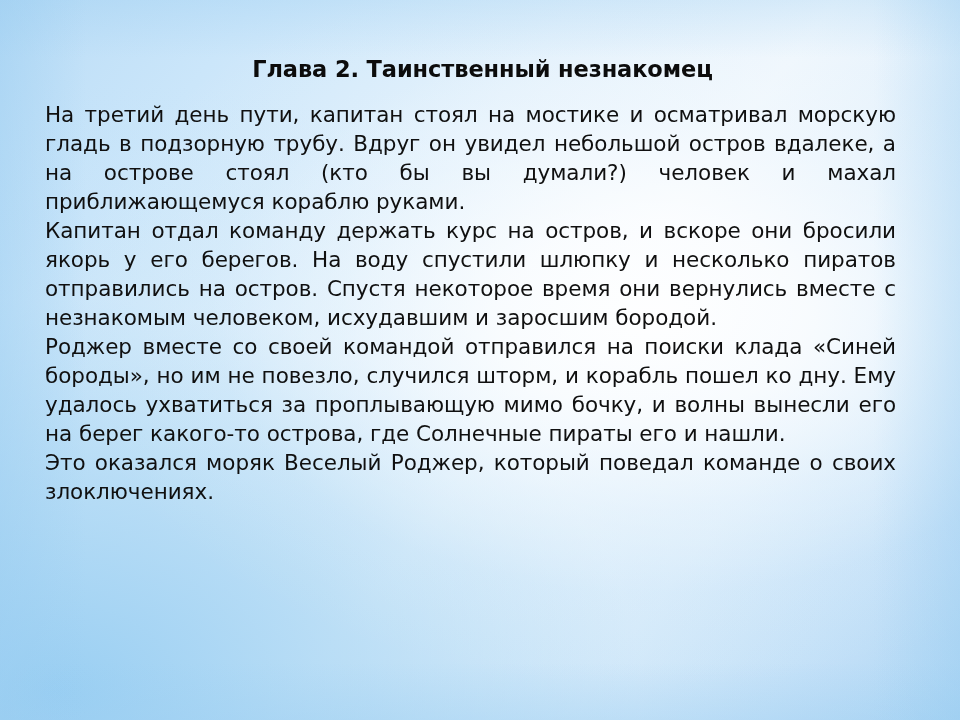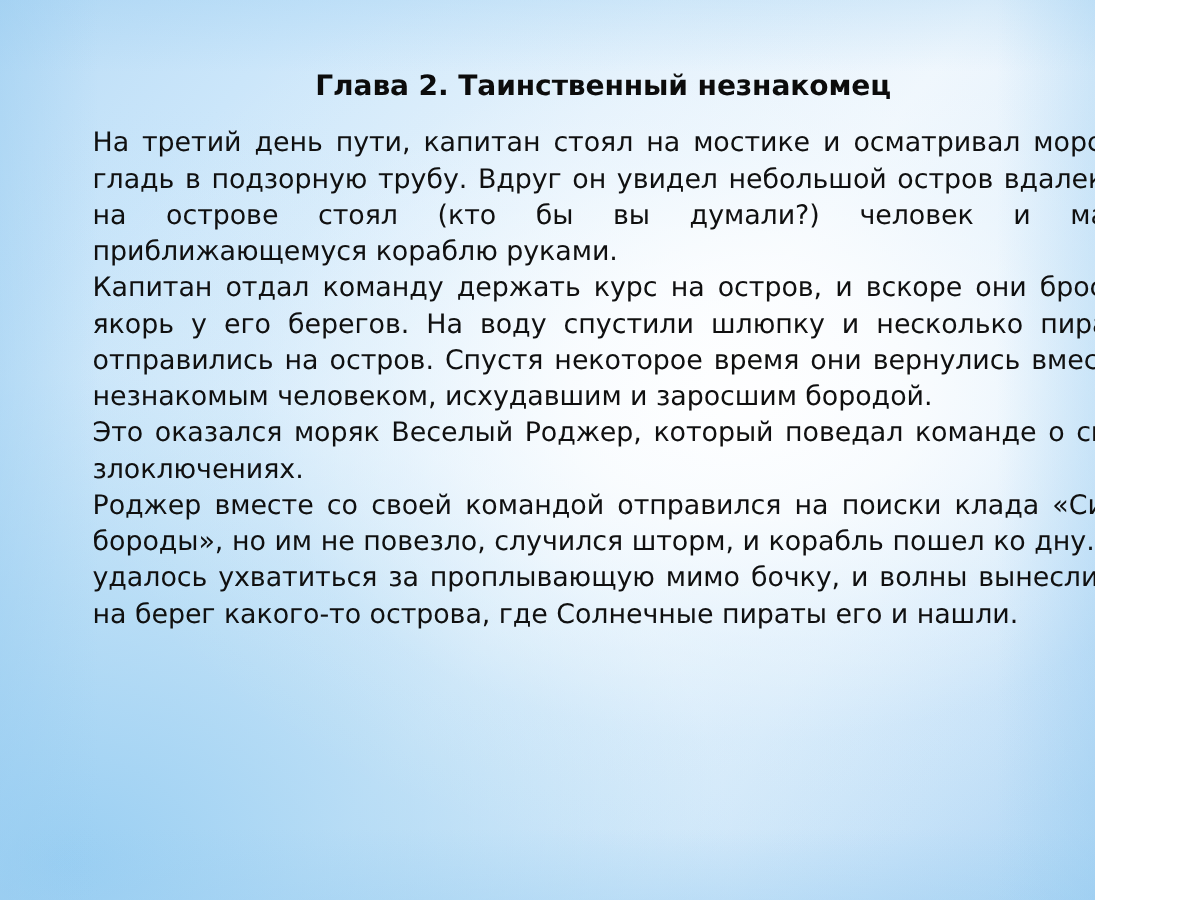--- a/index.html
+++ b/index.html
@@ -3,21 +3,21 @@
 <meta charset="utf-8">
 <title>Глава 2</title>
 <style>
   html, body {
     margin: 0;
     padding: 0;
     background: #ffffff;
   }
   #slide {
     position: relative;
-    width: 876px;
+    width: 960px;
     height: 720px;
     overflow: hidden;
     box-sizing: border-box;
     font-family: "DejaVu Sans", "Liberation Sans", sans-serif;
     
     background-color: #cfe6f9;
     background-image:
       radial-gradient(ellipse 62% 52% at 68% 44%,
           rgba(255,255,255,0.96) 0%,
           rgba(253,254,255,0.82) 26%,
@@ -66,21 +66,21 @@
     font-size: 22.5px;
     font-weight: bold;
     color: #0c0c0c;
     letter-spacing: -0.1px;
     line-height: 1.2;
   }
 
   .body-block {
     position: absolute;
     top: 100px;
-    left: 74px;
+    left: 45px;
     width: 851px;
   }
 
   .para {
     margin: 0;
     font-size: 21.5px;
     line-height: 29px;
     color: #101010;
     text-align: justify;
     text-justify: inter-word;
@@ -94,18 +94,18 @@
 <body>
 
 <div id="slide">
   <div id="content">
 
     <div class="slide-title">Глава 2. Таинственный незнакомец</div>
 
     <div class="body-block">
       <p class="para">На третий день пути, капитан стоял на мостике и осматривал морскую гладь в подзорную трубу. Вдруг он увидел небольшой остров вдалеке, а на острове стоял (кто бы вы думали?) человек и махал приближающемуся кораблю руками.</p>
       <p class="para">Капитан отдал команду держать курс на остров, и вскоре они бросили якорь у его берегов. На воду спустили шлюпку и несколько пиратов отправились на остров. Спустя некоторое время они вернулись вместе с незнакомым человеком, исхудавшим и заросшим бородой.</p>
+      <p class="para">Роджер вместе со своей командой отправился на поиски клада «Синей бороды», но им не повезло, случился шторм, и корабль пошел ко дну. Ему удалось ухватиться за проплывающую мимо бочку, и волны вынесли его на берег какого-то острова, где Солнечные пираты его и нашли.</p>
       <p class="para">Это оказался моряк Веселый Роджер, который поведал команде о своих злоключениях.</p>
-      <p class="para">Роджер вместе со своей командой отправился на поиски клада «Синей бороды», но им не повезло, случился шторм, и корабль пошел ко дну. Ему удалось ухватиться за проплывающую мимо бочку, и волны вынесли его на берег какого-то острова, где Солнечные пираты его и нашли.</p>
     </div>
 
   </div>
 </div>
 
 </body></html>

